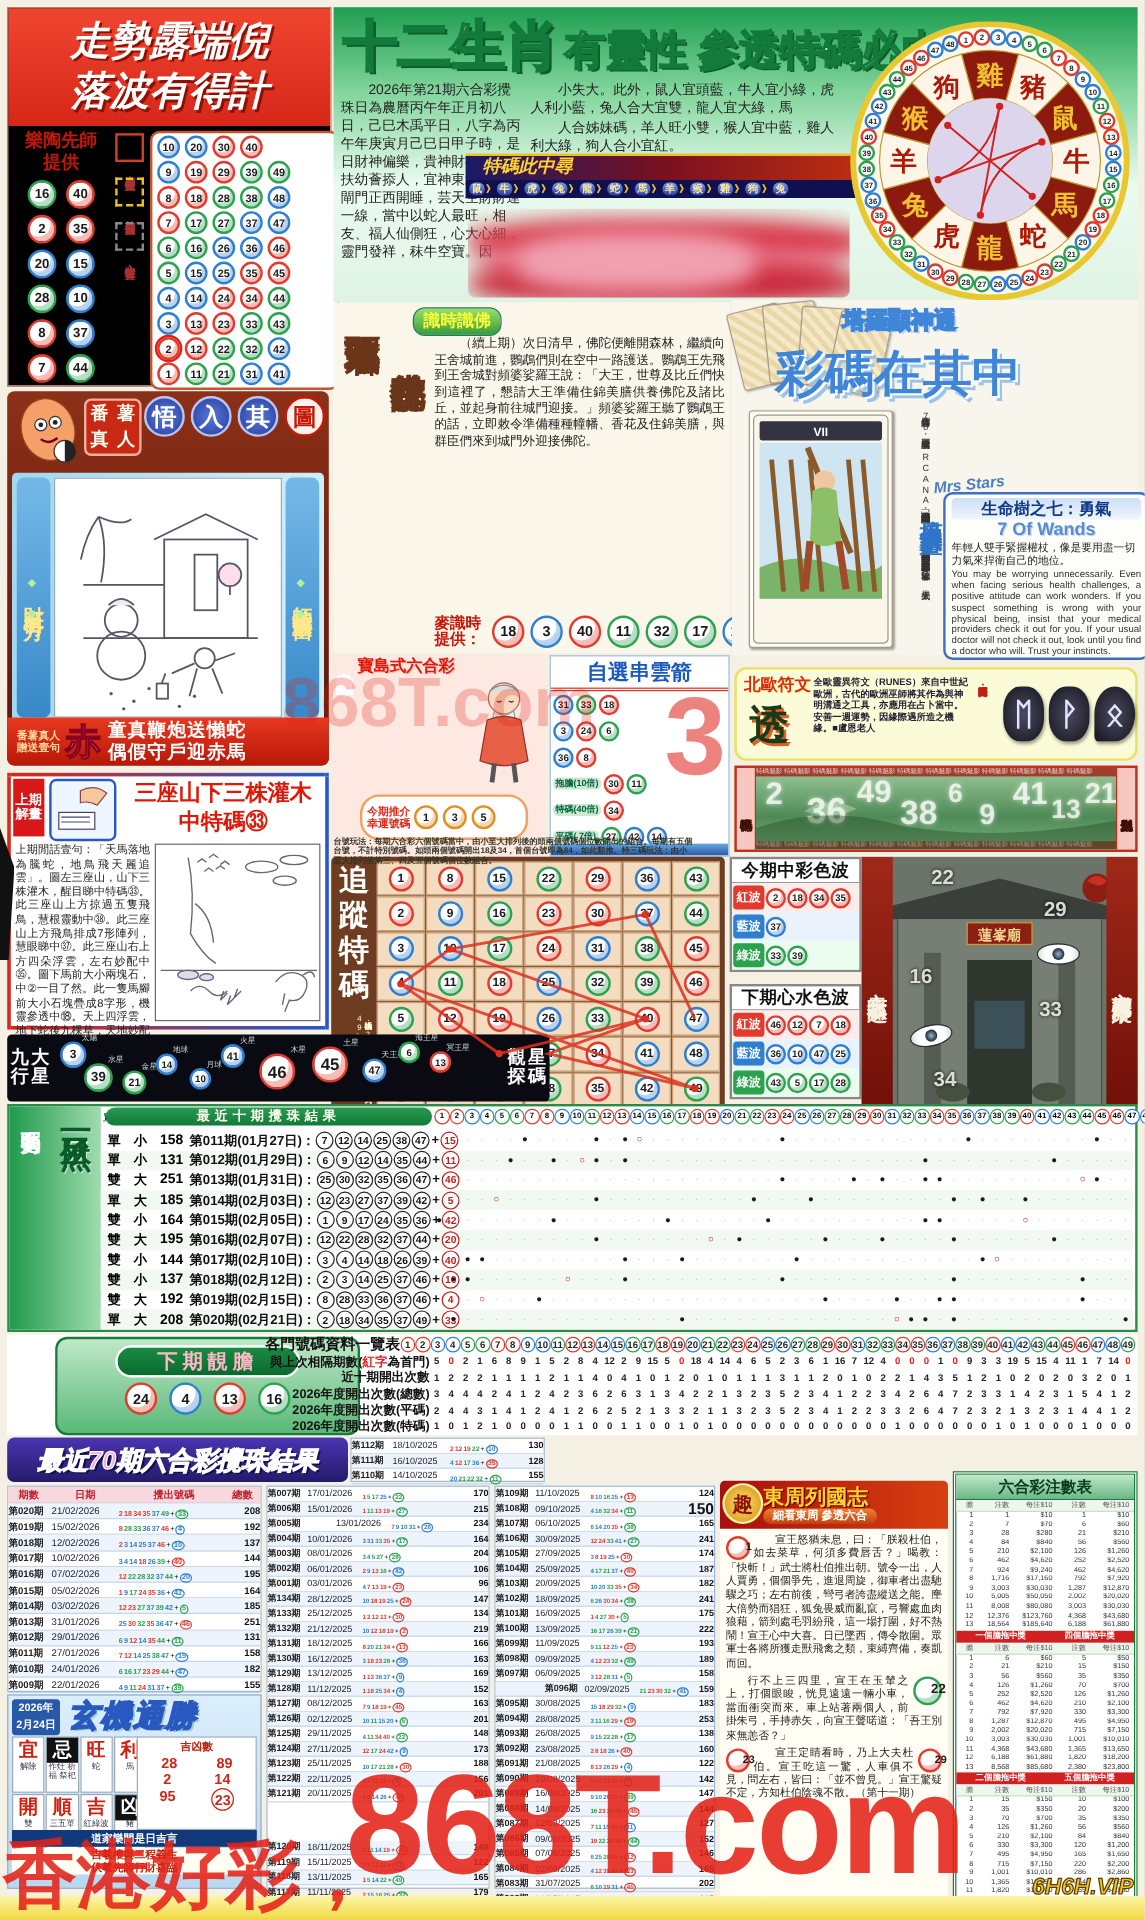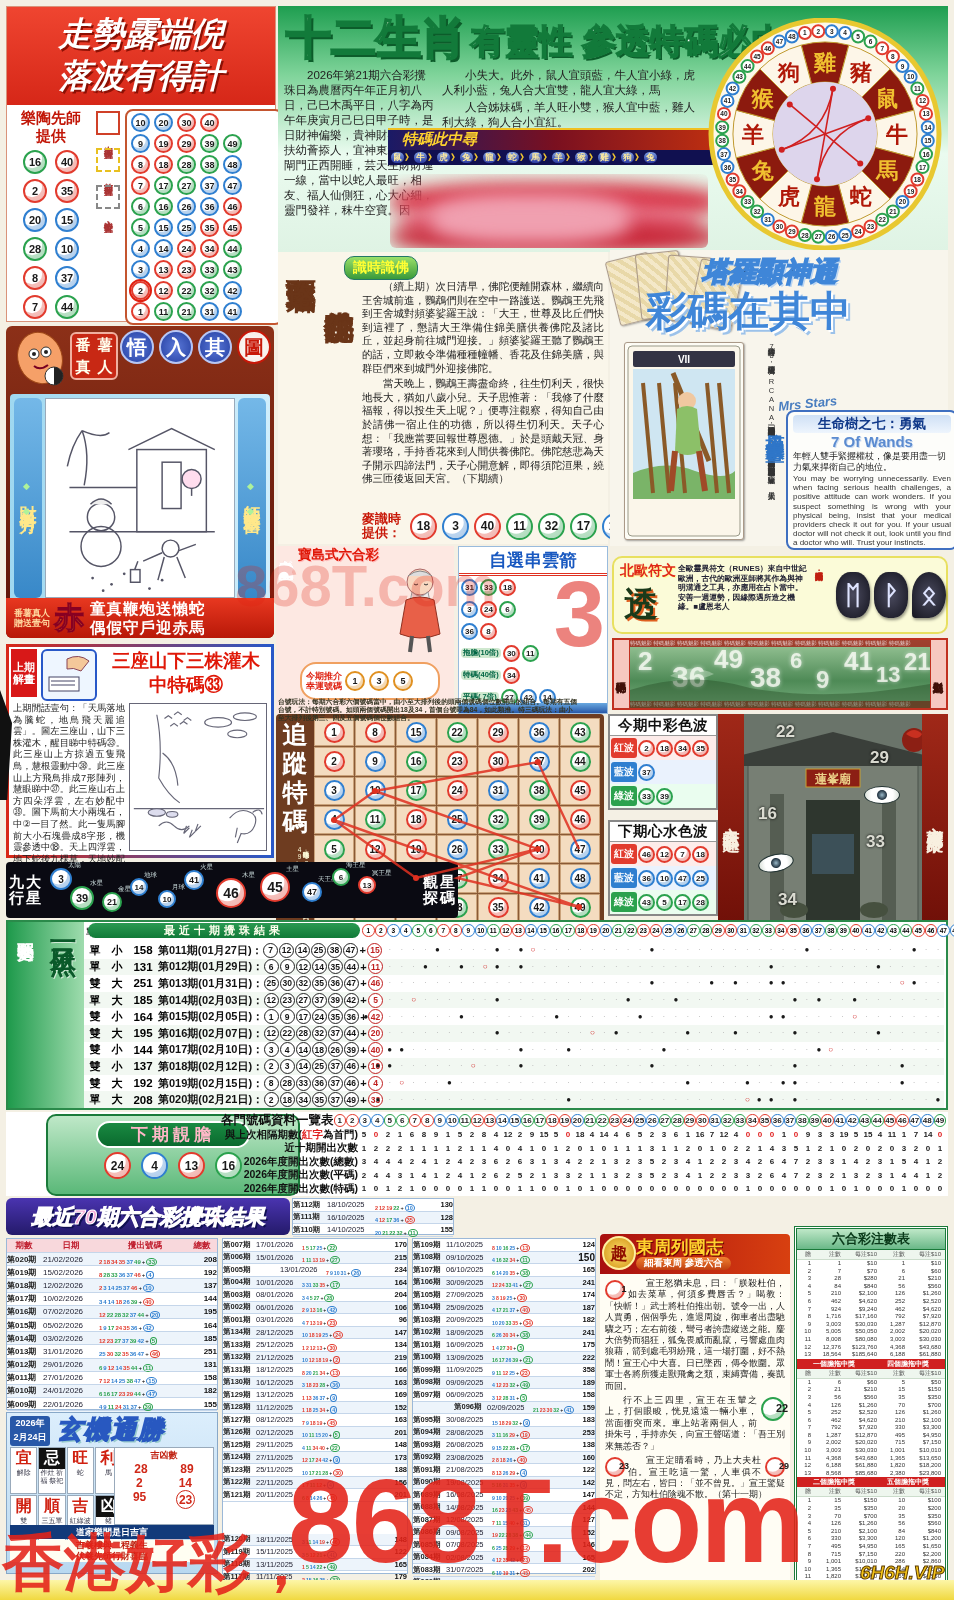--- a/index.html
+++ b/index.html
@@ -5,21 +5,21 @@
   html,body{margin:0;padding:0;background:#d8d2c4;font-family:"Liberation Sans","DejaVu Sans",sans-serif;}
   #canvas{position:relative;width:954px;height:1600px;margin:0 auto;background:#f4f0e4;overflow:hidden;}
   .abs{position:absolute;box-sizing:border-box;}
   .vtext{writing-mode:vertical-rl;text-orientation:upright;}
   .ball{display:inline-flex;align-items:center;justify-content:center;border-radius:50%;
         background:radial-gradient(circle at 35% 30%,#fff 60%,#f0f0f0);font-weight:700;color:#1a1a1a;
         box-sizing:border-box;flex:none;}
   .cn{display:inline-flex;align-items:center;justify-content:center;width:13px;height:13px;border:1px solid #222;
       border-radius:50%;font-size:8.5px;font-weight:700;margin:0 .5px;background:#fff;flex:none;}
   
-  #trend{left:6px;top:6px;width:270px;height:316px;background:#ffffff;border:1px solid #d9937a;}
+  #trend{left:6px;top:6px;width:270px;height:316px;background:#000000;border:1px solid #d9937a;}
   #trend .hd{background:linear-gradient(#ef4530,#d62718);color:#fff;font-weight:900;font-style:italic;
      font-size:33px;text-align:center;line-height:42px;padding:6px 0 8px;text-shadow:2px 2px 0 #8c1004;}
   #trend .prov{color:#c21708;font-weight:900;font-size:15px;text-align:center;line-height:18px;margin-top:4px;}
   .pairrow{display:flex;justify-content:center;gap:8px;margin:5px 0;}
   #trend .labelcol{position:absolute;left:88px;top:104px;width:26px;display:flex;flex-direction:column;align-items:center;gap:4px;}
   #trend .labelcol .bx{width:20px;height:20px;}
   #trend .labelcol .vl{font-size:9px;color:#a33;writing-mode:vertical-rl;text-orientation:upright;font-weight:700;letter-spacing:1px;}
   #trend .grid{position:absolute;left:118px;top:102px;width:146px;height:208px;background:#fff;
      border:2px solid #c4552f;border-radius:8px;padding:2px 4px;display:flex;flex-direction:column;justify-content:space-between;}
   #trend .grow{display:flex;justify-content:flex-start;gap:4px;}
@@ -36,21 +36,21 @@
   #zchips{position:absolute;left:110px;top:144px;width:322px;display:flex;align-items:center;gap:1px;background:#101050;padding:2px 3px;}
   .zchip{background:linear-gradient(#7a9ae0,#2a3aa0);color:#ffec9e;font-size:8.5px;font-weight:700;border-radius:50%/60%;
      width:13px;height:11px;display:inline-flex;align-items:center;justify-content:center;flex:none;}
   .zsep{color:#ffd22e;font-size:8px;font-weight:900;}
   #zblur{position:absolute;left:112px;top:168px;width:318px;height:74px;overflow:hidden;border-radius:6px;}
   #zblur .blob{position:absolute;filter:blur(9px);border-radius:40%;}
   
   #wheelbox{position:absolute;right:2px;top:12px;width:242px;height:232px;}
   
   #tarot{left:610px;top:250px;width:338px;height:296px;background:#f8f5ec;}
-  #tarot .t1{position:absolute;left:92px;top:4px;font-size:27px;font-weight:900;color:#000000;-webkit-text-stroke:1.5px #3f86d8;text-shadow:2px 2px 0 #bcd6f2;font-style:italic;}
+  #tarot .t1{position:absolute;left:92px;top:4px;font-size:19px;font-weight:900;color:#000000;-webkit-text-stroke:1.5px #3f86d8;text-shadow:2px 2px 0 #bcd6f2;}
   #tarot .t2{position:absolute;left:36px;top:34px;font-size:41px;font-weight:900;color:#3f86d8;text-shadow:2px 2px 0 #fff,4px 4px 0 #9cc2ea;}
   .tcard{position:absolute;background:#fdfcf5;border:1px solid #a98;border-radius:3px;box-shadow:1px 1px 2px rgba(0,0,0,.35);}
   #tarot .vauthor{position:absolute;left:148px;top:120px;font-size:19px;font-weight:900;color:#2f76c8;letter-spacing:2px;}
   #tarot .sidenote{position:absolute;left:172px;top:50px;height:120px;font-size:7.5px;color:#333;line-height:9px;letter-spacing:0;}
   #tarot .mrs{position:absolute;left:168px;top:146px;color:#4a7ec0;font-style:italic;font-weight:700;font-size:13px;transform:rotate(-6deg);}
   #tbox{position:absolute;left:176px;top:160px;width:158px;height:130px;border:2.5px solid #3f6fc0;border-radius:8px;background:#fdfdfa;padding:3px 5px;}
   #tbox .bt{font-size:13.5px;font-weight:900;color:#123a8a;text-align:center;background:linear-gradient(#cfe0f5,#eef5fd);border-radius:4px;}
   #tbox .be{font-size:15px;font-weight:700;color:#5b8bd0;text-align:center;text-shadow:1px 1px 0 #cdddf2;}
   #tbox .cnl{font-size:9px;color:#222;line-height:11px;margin:1px 0;}
   #tbox .en{font-size:8px;color:#333;line-height:9.2px;text-align:justify;}
@@ -534,21 +534,20 @@
           <circle cx="85.76195561652702" cy="86.4317699544192" r="3" fill="#d02020"></circle>
         </svg></div>
   </div>
 
   <div id="buddha" class="abs">
     <div class="tag">識時識佛</div>
     <div class="v1 vtext">頭戴天冠著瓔珞</div>
     <div class="v2 vtext">手持香花供佛陀</div>
     <div class="body">
       <p>（續上期）次日清早，佛陀便離開森林，繼續向王舍城前進，鸚鵡們則在空中一路護送。鸚鵡王先飛到王舍城對頻婆娑羅王說：「大王，世尊及比丘們快到這裡了，懇請大王準備住錦美膳供養佛陀及諸比丘，並起身前往城門迎接。」頻婆娑羅王聽了鸚鵡王的話，立即敕令準備種種幢幡、香花及住錦美膳，與群臣們來到城門外迎接佛陀。</p>
-      <p>當天晚上，鸚鵡王壽盡命終，往生忉利天，很快地長大，猶如八歲小兒。天子思惟著：「我修了什麼福報，得以投生天上呢？」便專注觀察，得知自己由於請佛一宿止住的功德，所以得生忉利天。天子心想：「我應當要回報世尊恩德。」於是頭戴天冠、身著瓔珞，手持香花來到人間供養佛陀。佛陀慈悲為天子開示四諦法門，天子心開意解，即得須陀洹果，繞佛三匝後返回天宮。（下期續）</p>
     </div>
     <div class="prov">
       <span class="lab">麥識時提供：</span>
       <span id="buddha-balls" style="display:inline-flex;gap:5px;">
           <span class="ball" style="width: 27px; height: 27px; font-size: 12px; border: 2px solid rgb(226, 59, 46); box-shadow: rgba(226, 59, 46, 0.333) -3.24px -4.32px 0px inset;">18</span>
           <span class="ball" style="width: 27px; height: 27px; font-size: 12px; border: 2px solid rgb(47, 127, 208); box-shadow: rgba(47, 127, 208, 0.333) -3.24px -4.32px 0px inset;">3</span>
           <span class="ball" style="width: 27px; height: 27px; font-size: 12px; border: 2px solid rgb(226, 59, 46); box-shadow: rgba(226, 59, 46, 0.333) -3.24px -4.32px 0px inset;">40</span>
           <span class="ball" style="width: 27px; height: 27px; font-size: 12px; border: 2px solid rgb(43, 162, 78); box-shadow: rgba(43, 162, 78, 0.333) -3.24px -4.32px 0px inset;">11</span>
           <span class="ball" style="width: 27px; height: 27px; font-size: 12px; border: 2px solid rgb(43, 162, 78); box-shadow: rgba(43, 162, 78, 0.333) -3.24px -4.32px 0px inset;">32</span>
           <span class="ball" style="width: 27px; height: 27px; font-size: 12px; border: 2px solid rgb(43, 162, 78); box-shadow: rgba(43, 162, 78, 0.333) -3.24px -4.32px 0px inset;">17</span>
@@ -2462,21 +2461,21 @@
       <div class="tgrow" style="height: 11.5px;">
         <span class="p" style="font-size: 7.5px; width: 33px;">第109期</span>
         <span class="d" style="font-size: 7.5px; width: 46px;">11/10/2025</span>
         <span class="ch" style="flex: 1 1 0%;"><span style="color: rgb(226, 59, 46); font-size: 5.2px; font-weight: 700; margin-right: 1px;">8</span><span style="color: rgb(47, 127, 208); font-size: 5.2px; font-weight: 700; margin-right: 1px;">10</span><span style="color: rgb(43, 162, 78); font-size: 5.2px; font-weight: 700; margin-right: 1px;">16</span><span style="color: rgb(47, 127, 208); font-size: 5.2px; font-weight: 700; margin-right: 1px;">25</span><span style="font-size: 5.2px;">+</span><span style="color: rgb(226, 59, 46); font-size: 5.2px; font-weight: 900; margin-left: 1px; border: 1px solid rgb(226, 59, 46); border-radius: 50%; padding: 0px 1px;">13</span></span>
         <span class="t" style="font-size: 7.5px;">124</span>
       </div>
       <div class="tgrow" style="height: 11.5px;">
         <span class="p" style="font-size: 7.5px; width: 33px;">第108期</span>
         <span class="d" style="font-size: 7.5px; width: 46px;">09/10/2025</span>
         <span class="ch" style="flex: 1 1 0%;"><span style="color: rgb(47, 127, 208); font-size: 5.2px; font-weight: 700; margin-right: 1px;">4</span><span style="color: rgb(43, 162, 78); font-size: 5.2px; font-weight: 700; margin-right: 1px;">16</span><span style="color: rgb(43, 162, 78); font-size: 5.2px; font-weight: 700; margin-right: 1px;">32</span><span style="color: rgb(226, 59, 46); font-size: 5.2px; font-weight: 700; margin-right: 1px;">34</span><span style="font-size: 5.2px;">+</span><span style="color: rgb(43, 162, 78); font-size: 5.2px; font-weight: 900; margin-left: 1px; border: 1px solid rgb(43, 162, 78); border-radius: 50%; padding: 0px 1px;">11</span></span>
-        <span class="t" style="font-size: 10px; text-align: right;">150</span>
+        <span class="t" style="font-size: 13px; text-align: right;">150</span>
       </div>
       <div class="tgrow" style="height: 11.5px;">
         <span class="p" style="font-size: 7.5px; width: 33px;">第107期</span>
         <span class="d" style="font-size: 7.5px; width: 46px;">06/10/2025</span>
         <span class="ch" style="flex: 1 1 0%;"><span style="color: rgb(43, 162, 78); font-size: 5.2px; font-weight: 700; margin-right: 1px;">6</span><span style="color: rgb(47, 127, 208); font-size: 5.2px; font-weight: 700; margin-right: 1px;">14</span><span style="color: rgb(47, 127, 208); font-size: 5.2px; font-weight: 700; margin-right: 1px;">20</span><span style="color: rgb(226, 59, 46); font-size: 5.2px; font-weight: 700; margin-right: 1px;">35</span><span style="font-size: 5.2px;">+</span><span style="color: rgb(43, 162, 78); font-size: 5.2px; font-weight: 900; margin-left: 1px; border: 1px solid rgb(43, 162, 78); border-radius: 50%; padding: 0px 1px;">38</span></span>
         <span class="t" style="font-size: 7.5px;">165</span>
       </div>
       <div class="tgrow" style="height: 11.5px;">
         <span class="p" style="font-size: 7.5px; width: 33px;">第106期</span>
         <span class="d" style="font-size: 7.5px; width: 46px;">30/09/2025</span>
@@ -2516,21 +2515,21 @@
       <div class="tgrow" style="height: 11.5px;">
         <span class="p" style="font-size: 7.5px; width: 33px;">第100期</span>
         <span class="d" style="font-size: 7.5px; width: 46px;">13/09/2025</span>
         <span class="ch" style="flex: 1 1 0%;"><span style="color: rgb(43, 162, 78); font-size: 5.2px; font-weight: 700; margin-right: 1px;">16</span><span style="color: rgb(43, 162, 78); font-size: 5.2px; font-weight: 700; margin-right: 1px;">17</span><span style="color: rgb(47, 127, 208); font-size: 5.2px; font-weight: 700; margin-right: 1px;">26</span><span style="color: rgb(43, 162, 78); font-size: 5.2px; font-weight: 700; margin-right: 1px;">39</span><span style="font-size: 5.2px;">+</span><span style="color: rgb(43, 162, 78); font-size: 5.2px; font-weight: 900; margin-left: 1px; border: 1px solid rgb(43, 162, 78); border-radius: 50%; padding: 0px 1px;">21</span></span>
         <span class="t" style="font-size: 7.5px;">222</span>
       </div>
       <div class="tgrow" style="height: 11.5px;">
         <span class="p" style="font-size: 7.5px; width: 33px;">第099期</span>
         <span class="d" style="font-size: 7.5px; width: 46px;">11/09/2025</span>
         <span class="ch" style="flex: 1 1 0%;"><span style="color: rgb(47, 127, 208); font-size: 5.2px; font-weight: 700; margin-right: 1px;">9</span><span style="color: rgb(43, 162, 78); font-size: 5.2px; font-weight: 700; margin-right: 1px;">11</span><span style="color: rgb(226, 59, 46); font-size: 5.2px; font-weight: 700; margin-right: 1px;">12</span><span style="color: rgb(47, 127, 208); font-size: 5.2px; font-weight: 700; margin-right: 1px;">25</span><span style="font-size: 5.2px;">+</span><span style="color: rgb(226, 59, 46); font-size: 5.2px; font-weight: 900; margin-left: 1px; border: 1px solid rgb(226, 59, 46); border-radius: 50%; padding: 0px 1px;">23</span></span>
-        <span class="t" style="font-size: 7.5px;">358</span>
+        <span class="t" style="font-size: 7.5px;">193</span>
       </div>
       <div class="tgrow" style="height: 11.5px;">
         <span class="p" style="font-size: 7.5px; width: 33px;">第098期</span>
         <span class="d" style="font-size: 7.5px; width: 46px;">09/09/2025</span>
         <span class="ch" style="flex: 1 1 0%;"><span style="color: rgb(47, 127, 208); font-size: 5.2px; font-weight: 700; margin-right: 1px;">4</span><span style="color: rgb(226, 59, 46); font-size: 5.2px; font-weight: 700; margin-right: 1px;">12</span><span style="color: rgb(226, 59, 46); font-size: 5.2px; font-weight: 700; margin-right: 1px;">23</span><span style="color: rgb(43, 162, 78); font-size: 5.2px; font-weight: 700; margin-right: 1px;">32</span><span style="font-size: 5.2px;">+</span><span style="color: rgb(43, 162, 78); font-size: 5.2px; font-weight: 900; margin-left: 1px; border: 1px solid rgb(43, 162, 78); border-radius: 50%; padding: 0px 1px;">49</span></span>
         <span class="t" style="font-size: 7.5px;">189</span>
       </div>
       <div class="tgrow" style="height: 11.5px;">
         <span class="p" style="font-size: 7.5px; width: 33px;">第097期</span>
         <span class="d" style="font-size: 7.5px; width: 46px;">06/09/2025</span>

